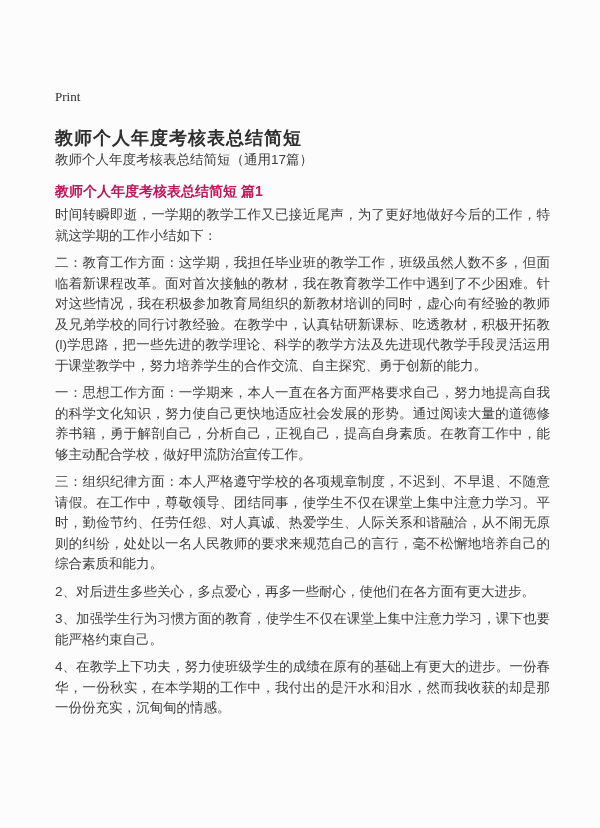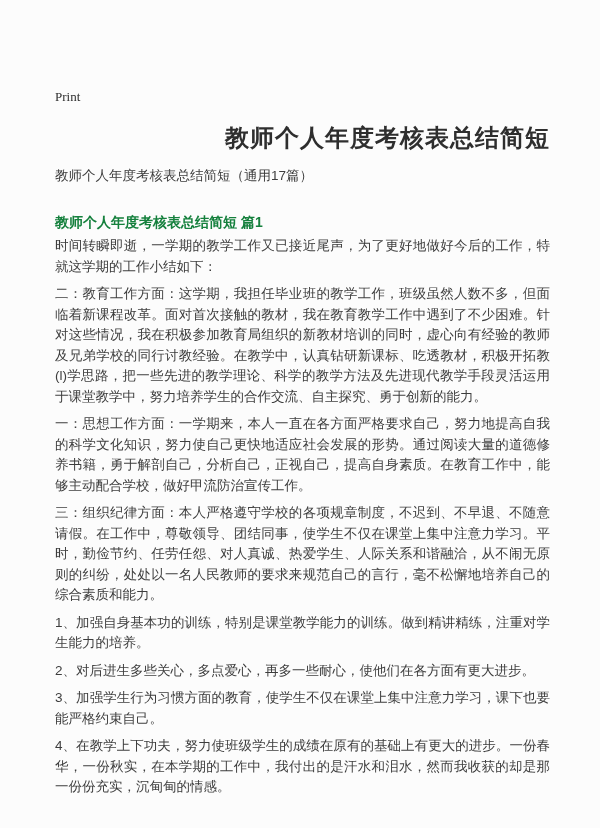--- a/index.html
+++ b/index.html
@@ -22,39 +22,38 @@
     font-family: "Liberation Serif", "DejaVu Serif", serif;
     font-size: 13px;
     line-height: 16px;
     color: #2f2f2f;
     cursor: pointer;
     display: inline-block;
     margin-top: 48px;
   }
   .doc-title {
     margin: 20px 0 0 0;
-    font-size: 24px;
+    font-size: 18px;
     line-height: 26px;
     font-weight: bold;
-    text-align: right;
+    text-align: left;
     color: #2e2e2e;
     letter-spacing: 1px;
   }
   .subtitle {
-    margin-top: 16px;
     font-size: 13.5px;
     line-height: 18px;
     color: #3d3d3d;
   }
   .section-heading {
-    margin: 28px 0 0 0;
+    margin: 13px 0 0 0;
     font-size: 14px;
     line-height: 19px;
     font-weight: bold;
-    color: #15803d;
+    color: #be185d;
   }
   .body-text {
     margin-top: 4px;
   }
   .body-text p {
     margin: 0 0 7px 0;
     font-size: 13.5px;
     line-height: 20.5px;
     text-align: justify;
     color: #3d3d3d;
@@ -70,18 +69,17 @@
 
   <div class="subtitle">教师个人年度考核表总结简短（通用17篇）</div>
 
   <h2 class="section-heading">教师个人年度考核表总结简短 篇1</h2>
 
   <div class="body-text" id="paragraphs-container">
       <p>时间转瞬即逝，一学期的教学工作又已接近尾声，为了更好地做好今后的工作，特就这学期的工作小结如下：</p>
       <p>二：教育工作方面：这学期，我担任毕业班的教学工作，班级虽然人数不多，但面临着新课程改革。面对首次接触的教材，我在教育教学工作中遇到了不少困难。针对这些情况，我在积极参加教育局组织的新教材培训的同时，虚心向有经验的教师及兄弟学校的同行讨教经验。在教学中，认真钻研新课标、吃透教材，积极开拓教(l)学思路，把一些先进的教学理论、科学的教学方法及先进现代教学手段灵活运用于课堂教学中，努力培养学生的合作交流、自主探究、勇于创新的能力。</p>
       <p>一：思想工作方面：一学期来，本人一直在各方面严格要求自己，努力地提高自我的科学文化知识，努力使自己更快地适应社会发展的形势。通过阅读大量的道德修养书籍，勇于解剖自己，分析自己，正视自己，提高自身素质。在教育工作中，能够主动配合学校，做好甲流防治宣传工作。</p>
       <p>三：组织纪律方面：本人严格遵守学校的各项规章制度，不迟到、不早退、不随意请假。在工作中，尊敬领导、团结同事，使学生不仅在课堂上集中注意力学习。平时，勤俭节约、任劳任怨、对人真诚、热爱学生、人际关系和谐融洽，从不闹无原则的纠纷，处处以一名人民教师的要求来规范自己的言行，毫不松懈地培养自己的综合素质和能力。</p>
-      <p>1、加强自身基本功的训练，特别是课堂教学能力的训练。做到精讲精练，注重对学生能力的培养。</p>
       <p>2、对后进生多些关心，多点爱心，再多一些耐心，使他们在各方面有更大进步。</p>
       <p>3、加强学生行为习惯方面的教育，使学生不仅在课堂上集中注意力学习，课下也要能严格约束自己。</p>
       <p>4、在教学上下功夫，努力使班级学生的成绩在原有的基础上有更大的进步。一份春华，一份秋实，在本学期的工作中，我付出的是汗水和泪水，然而我收获的却是那一份份充实，沉甸甸的情感。</p>
     </div>
 </div>
 
 </body></html>

